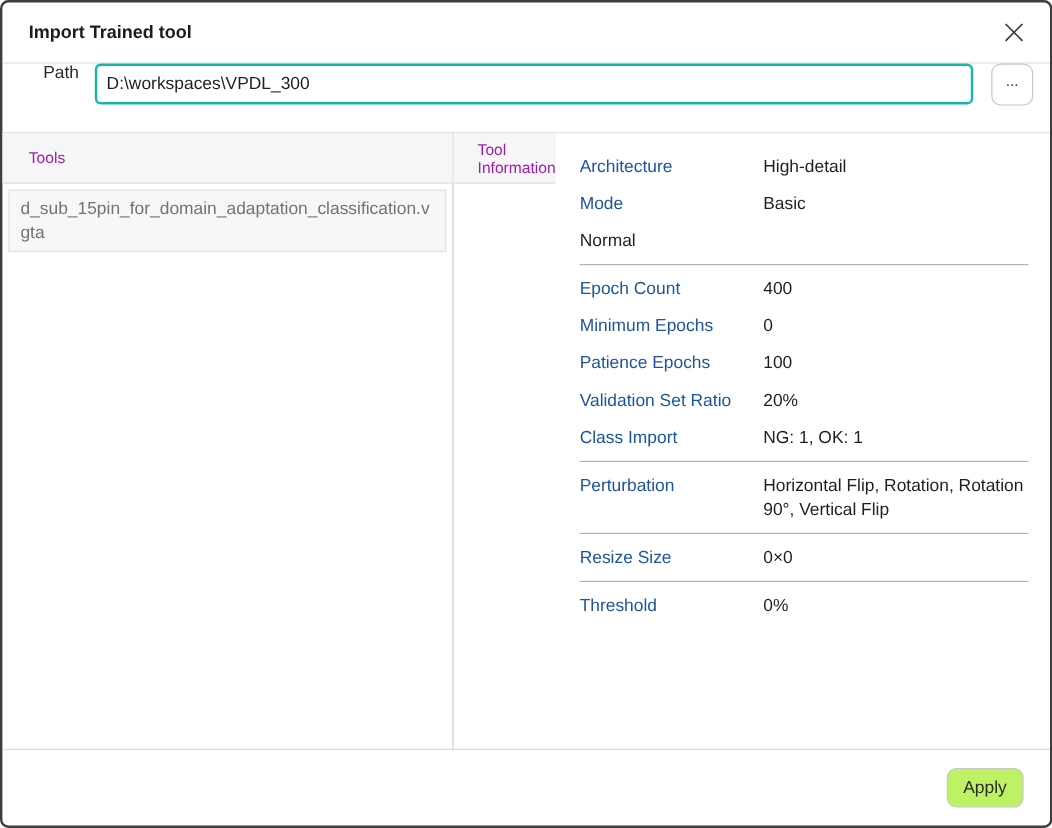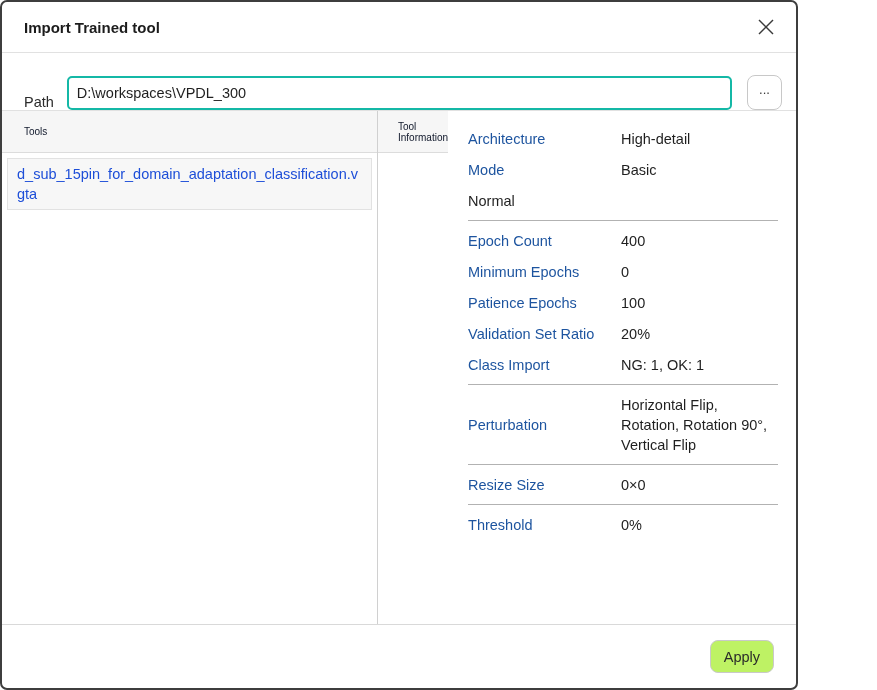--- a/index.html
+++ b/index.html
@@ -4,21 +4,21 @@
 <style>
   * { margin: 0; padding: 0; box-sizing: border-box; }
   html, body { background: #ffffff; }
   body {
     font-family: "Liberation Sans", sans-serif;
     color: #1f1f1f;
     width: 877px;
     height: 690px;
   }
   .dialog {
-    width: 798px;
+    width: 877px;
     height: 690px;
     background: #ffffff;
     border: 2px solid #3e3e3e;
     border-radius: 7px;
     overflow: hidden;
     display: flex;
     flex-direction: column;
   }
 
   
@@ -45,22 +45,22 @@
     align-items: center;
     justify-content: center;
     cursor: pointer;
   }
 
   
   .path-row {
     height: 58px;
     flex: 0 0 58px;
     display: flex;
-    align-items: flex-end;
-    padding: 0 14px 0 22px;
+    align-items: flex-start;
+    padding: 0 14px 0 34px;
     border-bottom: 1px solid #e1e1e1;
   }
   .path-label {
     font-size: 14.5px;
     color: #2a2a2a;
     margin-right: 13px;
   }
   .path-input {
     flex: 1;
     height: 34px;
@@ -107,52 +107,52 @@
     flex-direction: row;
     min-width: 0;
   }
   .panel-header {
     height: 42px;
     flex: 0 0 42px;
     background: #f6f6f6;
     border-bottom: 1px solid #dcdcdc;
     display: flex;
     align-items: center;
-    font-size: 10px;
-    color: #0f172a;
+    font-size: 13px;
+    color: #a21caf;
   }
   .panel-left .panel-header { padding-left: 22px; }
   .panel-right .panel-header { padding-left: 20px; }
 
   
   .tools-list {
     padding: 5px;
     flex: 1 1 auto;
     overflow: hidden;
   }
   .tool-item {
     background: #f7f7f7;
     border: 1px solid #e2e2e2;
     padding: 5px 9px;
     font-size: 14.5px;
     line-height: 20px;
-    color: #1d4ed8;
+    color: #737373;
     word-break: break-all;
     cursor: pointer;
   }
 
   
   .info-table {
     padding: 12px 18px 0 20px;
     flex: 1 1 auto;
     overflow: hidden;
   }
   .info-row {
     display: flex;
-    align-items: center;
+    align-items: flex-start;
     padding: 5.5px 0;
     line-height: 20px;
     font-size: 14.5px;
   }
   .info-label {
     width: 153px;
     flex: 0 0 153px;
     color: #1d549f;
   }
   .info-value {

